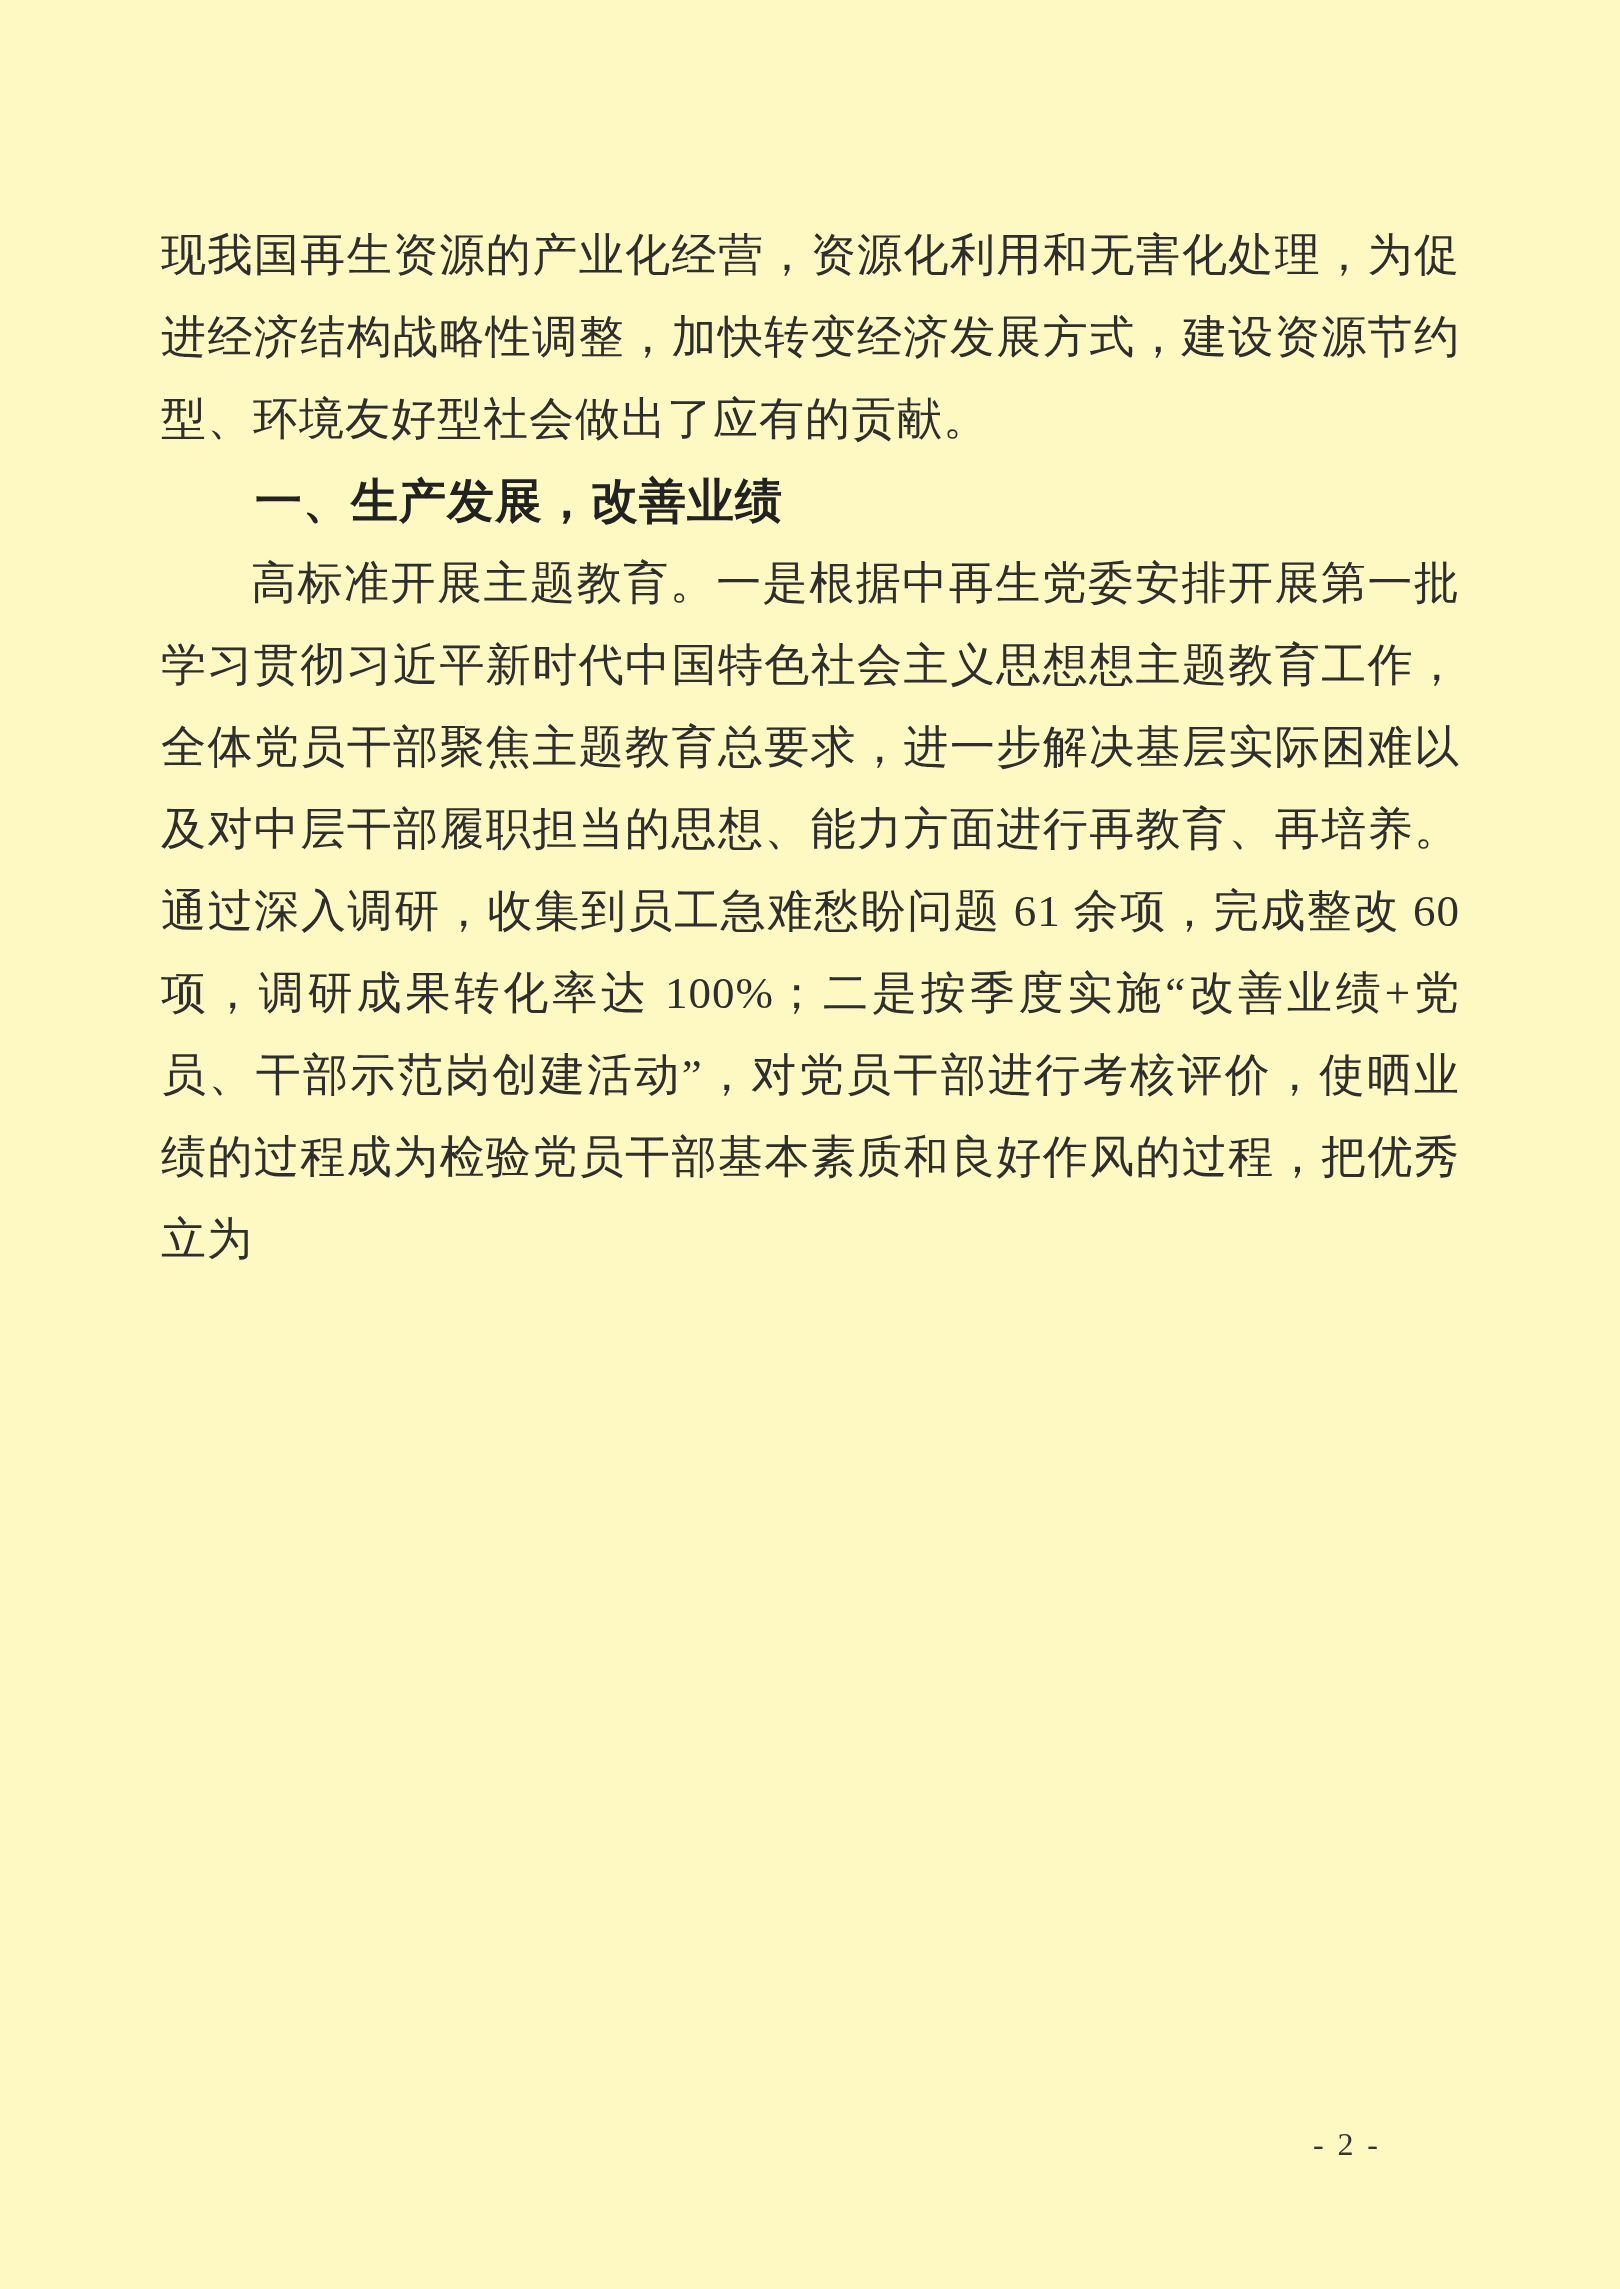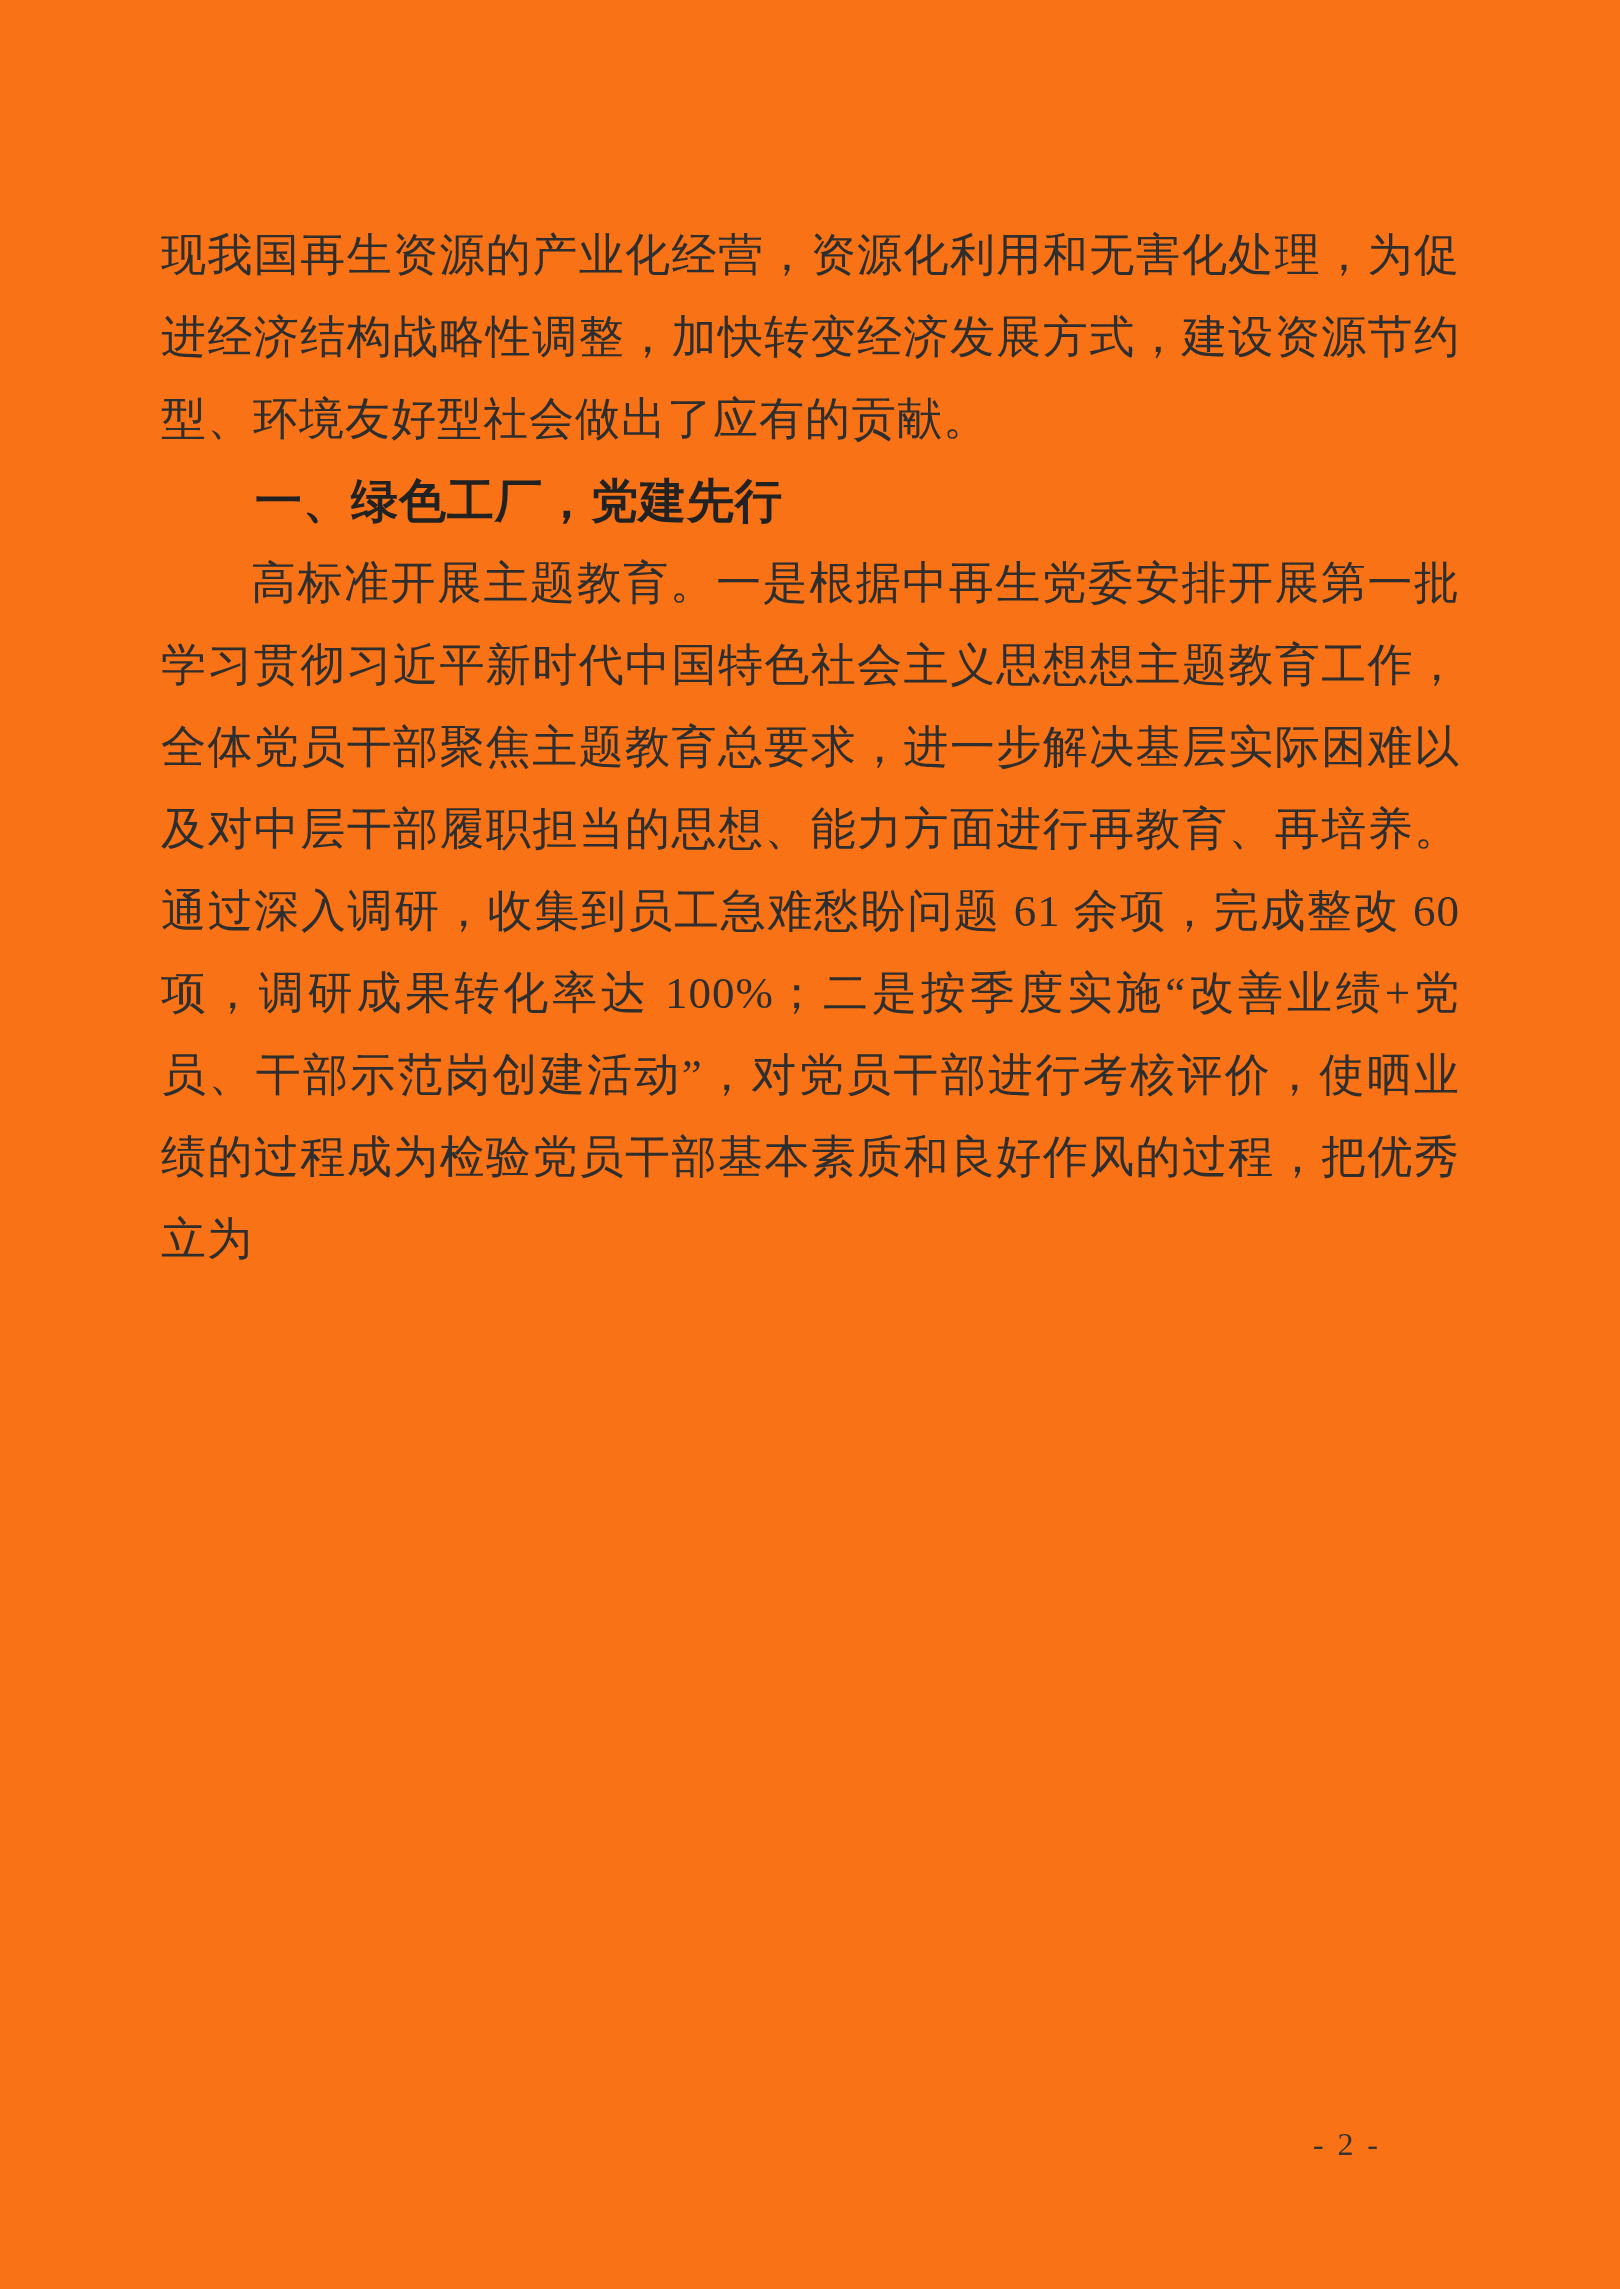--- a/index.html
+++ b/index.html
@@ -4,21 +4,21 @@
 <style>
   html, body {
     margin: 0;
     padding: 0;
     background: #ffffff;
   }
   .page {
     position: relative;
     width: 1620px;
     height: 2290px;
-    background: #f97316;
+    background: #fef9c3;
     overflow: hidden;
     font-family: "Liberation Serif", "DejaVu Serif", serif;
   }
   .content {
     position: absolute;
     left: 161px;
     top: 214px;
     width: 1299px;
     color: #2e2e2e;
   }
@@ -54,18 +54,18 @@
     color: #333333;
     font-family: "Liberation Serif", "DejaVu Serif", serif;
   }
 </style>
 </head>
 <body>
 
 <div class="page">
   <div class="content">
     <p class="para">现我国再生资源的产业化经营，资源化利用和无害化处理，为促进经济结构战略性调整，加快转变经济发展方式，建设资源节约型、环境友好型社会做出了应有的贡献。</p>
-    <h2 class="section-heading">一、绿色工厂，党建先行</h2>
+    <h2 class="section-heading">一、生产发展，改善业绩</h2>
     <p class="para indent">高标准开展主题教育。一是根据中再生党委安排开展第一批学习贯彻习近平新时代中国特色社会主义思想想主题教育工作，全体党员干部聚焦主题教育总要求，进一步解决基层实际困难以及对中层干部履职担当的思想、能力方面进行再教育、再培养。通过深入调研，收集到员工急难愁盼问题 61 余项，完成整改 60 项，调研成果转化率达 100%；二是按季度实施“改善业绩+党员、干部示范岗创建活动”，对党员干部进行考核评价，使晒业绩的过程成为检验党员干部基本素质和良好作风的过程，把优秀立为</p>
   </div>
   <div class="page-number">- 2 -</div>
 </div>
 
 
 </body></html>

